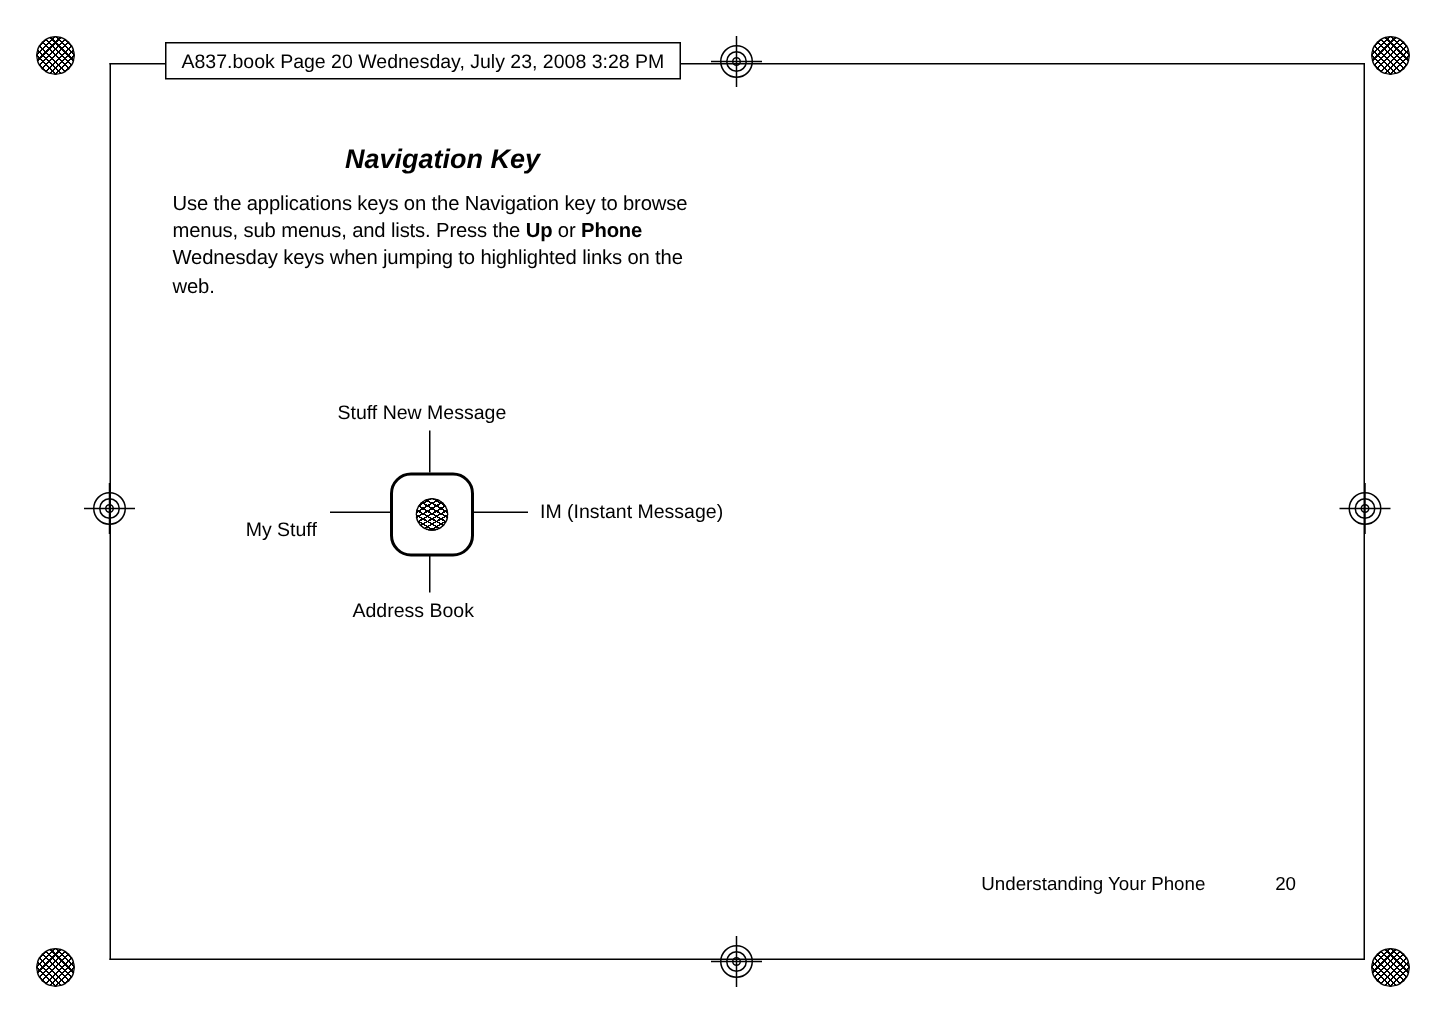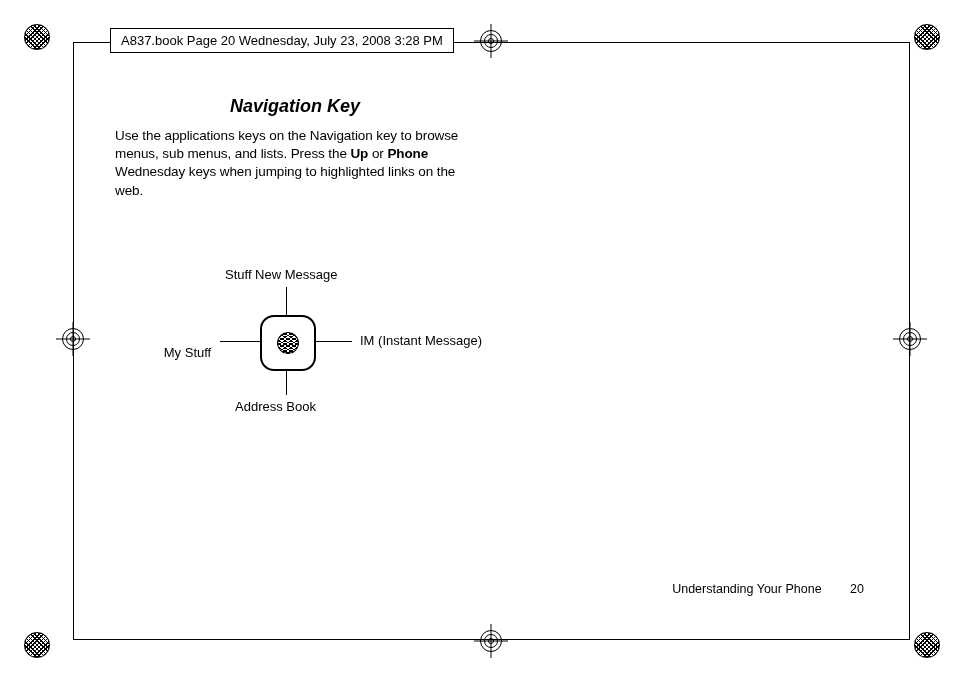--- a/index.html
+++ b/index.html
@@ -155,21 +155,21 @@
   .dlabel.left  { left: 40px;  top: 90px; text-align: center; width: 55px;}
   .dlabel.right { left: 240px; top: 78px; }
 
   
   .footer {
     position: absolute;
     right: 90px;
     bottom: 86px;
     font-size: 12.5px;
   }
-  .footer .chap { margin-right: 25px; text-align: right; }
+  .footer .chap { margin-right: 43px; text-align: right; }
 </style>
 </head>
 <body>
 
 <div class="page">
 
   <div class="corner tl"></div>
   <div class="corner tr"></div>
   <div class="corner bl"></div>
   <div class="corner br"></div>

